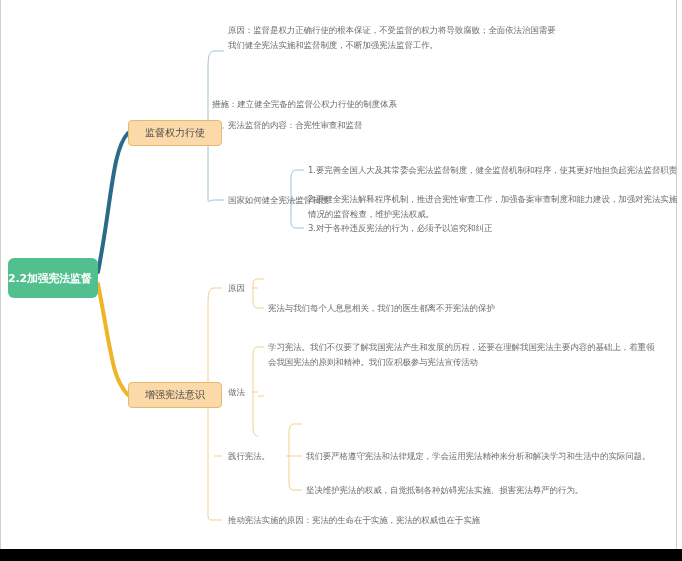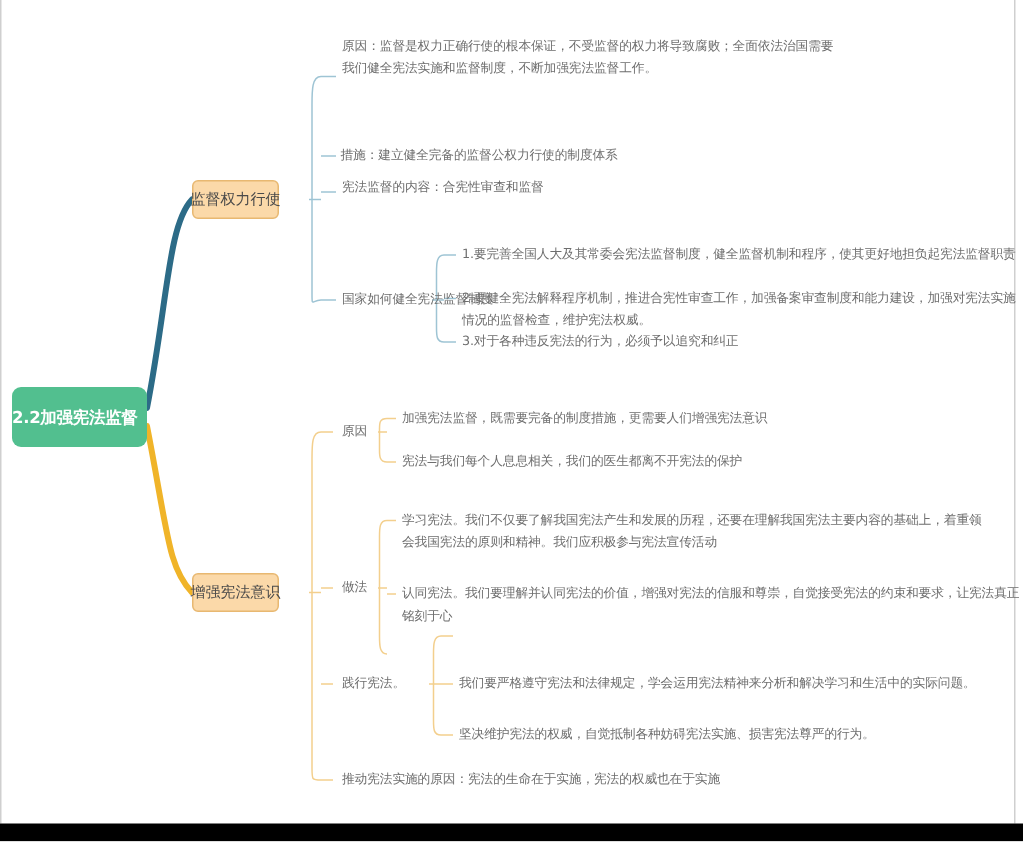--- a/index.html
+++ b/index.html
@@ -61,21 +61,21 @@
     color: #ffffff;
     font-size: 11px;
     font-weight: bold;
     display: flex;
     align-items: center;
     letter-spacing: -0.2px;
   }
 
   
   .branch-node {
-    width: 58px;
+    width: 94px;
     height: 26px;
     background: #fbd9a9;
     border: 1px solid #e8b871;
     border-radius: 4px;
     color: #4a4a4a;
     font-size: 10px;
     display: flex;
     align-items: center;
     justify-content: center;
   }
@@ -153,43 +153,41 @@
   <div class="node branch-node" id="branch-supervise">
     <span>监督权力行使</span>
   </div>
 
   <div class="node branch-node" id="branch-awareness">
     <span>增强宪法意识</span>
   </div>
 
   <div class="leaf wrap" style="left:228px; top:24px; width:330px;font-family:Liberation Mono, monospace;">原因：监督是权力正确行使的根本保证，不受监督的权力将导致腐败；全面依法治国需要我们健全宪法实施和监督制度，不断加强宪法监督工作。</div>
 
-  <div class="leaf" style="left:227px; top:97px;">措施：建立健全完备的监督公权力行使的制度体系</div>
+  <div class="leaf" style="left:212px; top:97px;">措施：建立健全完备的监督公权力行使的制度体系</div>
 
   <div class="leaf" style="left:228px; top:118px;">宪法监督的内容：合宪性审查和监督</div>
 
   <div class="leaf label" style="left:228px; top:193px;">国家如何健全宪法监督制度</div>
 
   <div class="leaf" style="left:308px; top:163px;">1.要完善全国人大及其常委会宪法监督制度，健全监督机制和程序，使其更好地担负起宪法监督职责</div>
 
   <div class="leaf" style="left:308px; top:192px;">2.要健全宪法解释程序机制，推进合宪性审查工作，加强备案审查制度和能力建设，加强对宪法实施情况的监督检查，维护宪法权威。</div>
 
   <div class="leaf" style="left:308px; top:221px;">3.对于各种违反宪法的行为，必须予以追究和纠正</div>
 
   <div class="leaf label" style="left:228px; top:281px;">原因</div>
 
-  <div class="leaf" style="left:268px; top:272px;">加强宪法监督，既需要完备的制度措施，更需要人们增强宪法意识</div>
 
   <div class="leaf" style="left:268px; top:301px;">宪法与我们每个人息息相关，我们的医生都离不开宪法的保护</div>
 
   <div class="leaf label" style="left:228px; top:385px;">做法</div>
 
   <div class="leaf wrap" style="left:268px; top:340px; width:390px;">学习宪法。我们不仅要了解我国宪法产生和发展的历程，还要在理解我国宪法主要内容的基础上，着重领会我国宪法的原则和精神。我们应积极参与宪法宣传活动</div>
 
-  <div class="leaf" style="left:268px; top:389px;">认同宪法。我们要理解并认同宪法的价值，增强对宪法的信服和尊崇，自觉接受宪法的约束和要求，让宪法真正铭刻于心</div>
 
   <div class="leaf label" style="left:228px; top:449px;">践行宪法。</div>
 
 
   <div class="leaf" style="left:306px; top:449px;">我们要严格遵守宪法和法律规定，学会运用宪法精神来分析和解决学习和生活中的实际问题。</div>
 
   <div class="leaf" style="left:306px; top:483px;">坚决维护宪法的权威，自觉抵制各种妨碍宪法实施、损害宪法尊严的行为。</div>
 
   <div class="leaf" style="left:228px; top:513px;">推动宪法实施的原因：宪法的生命在于实施，宪法的权威也在于实施</div>
 

